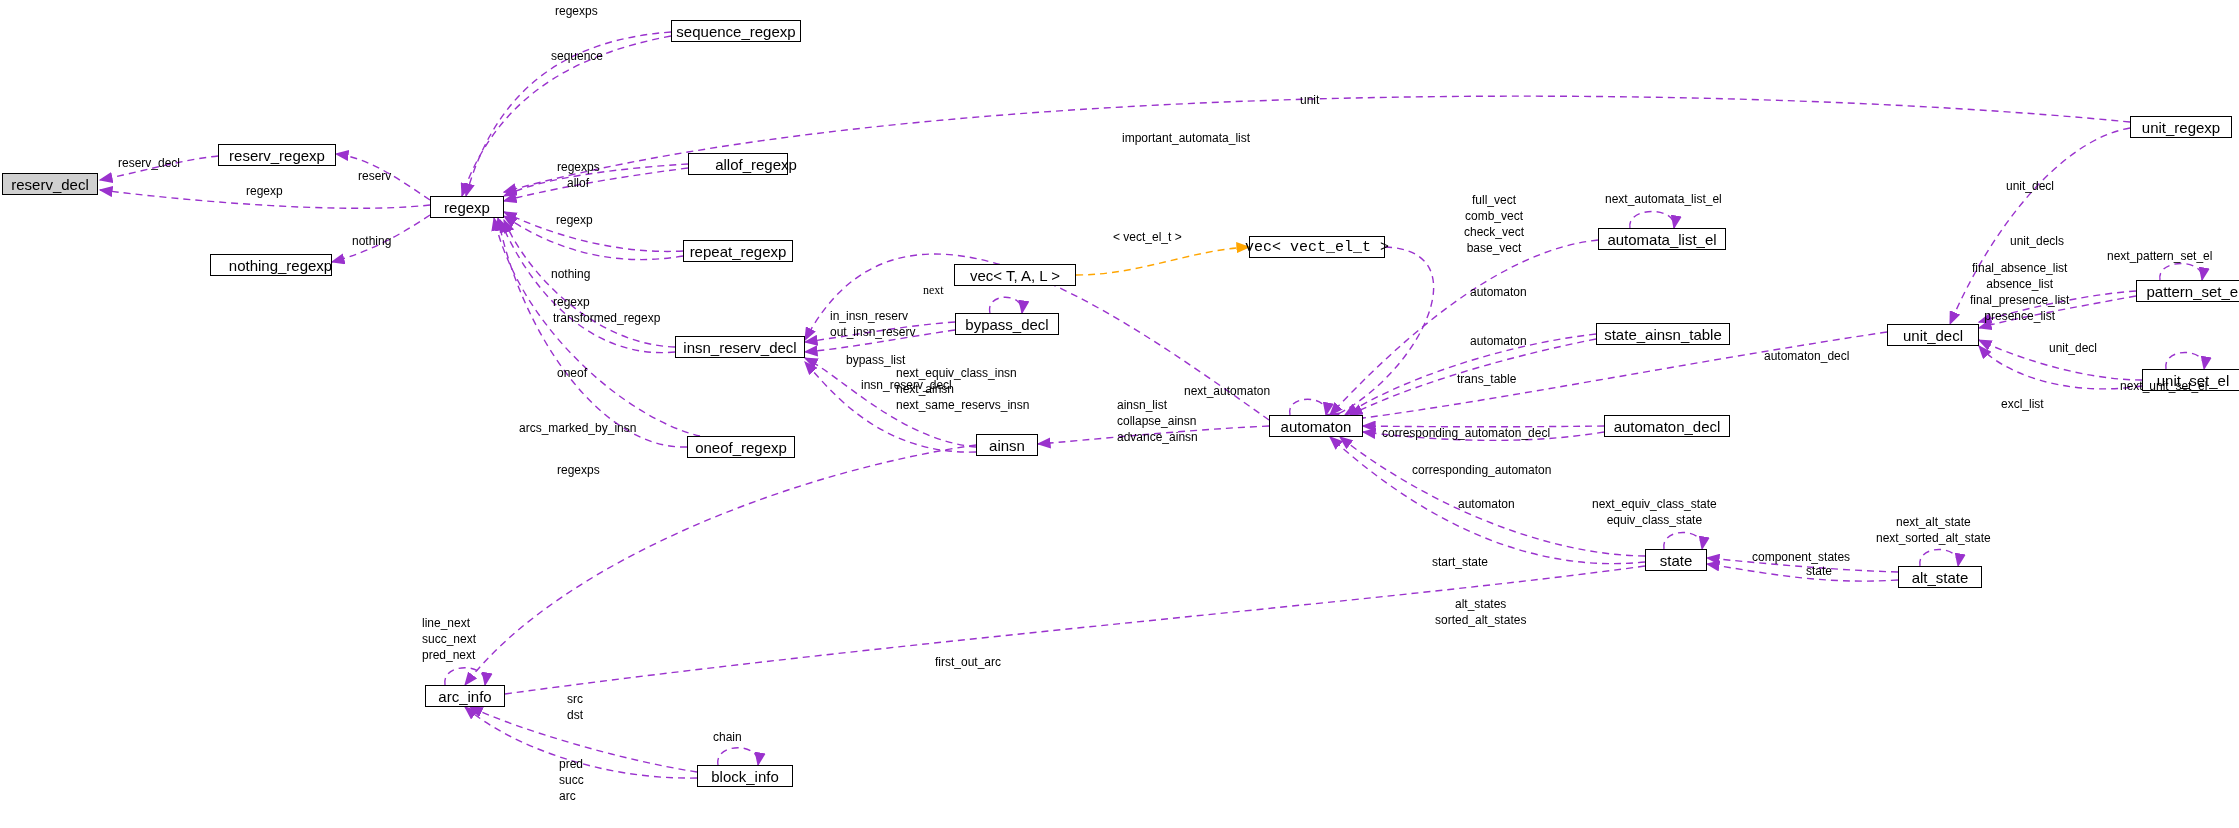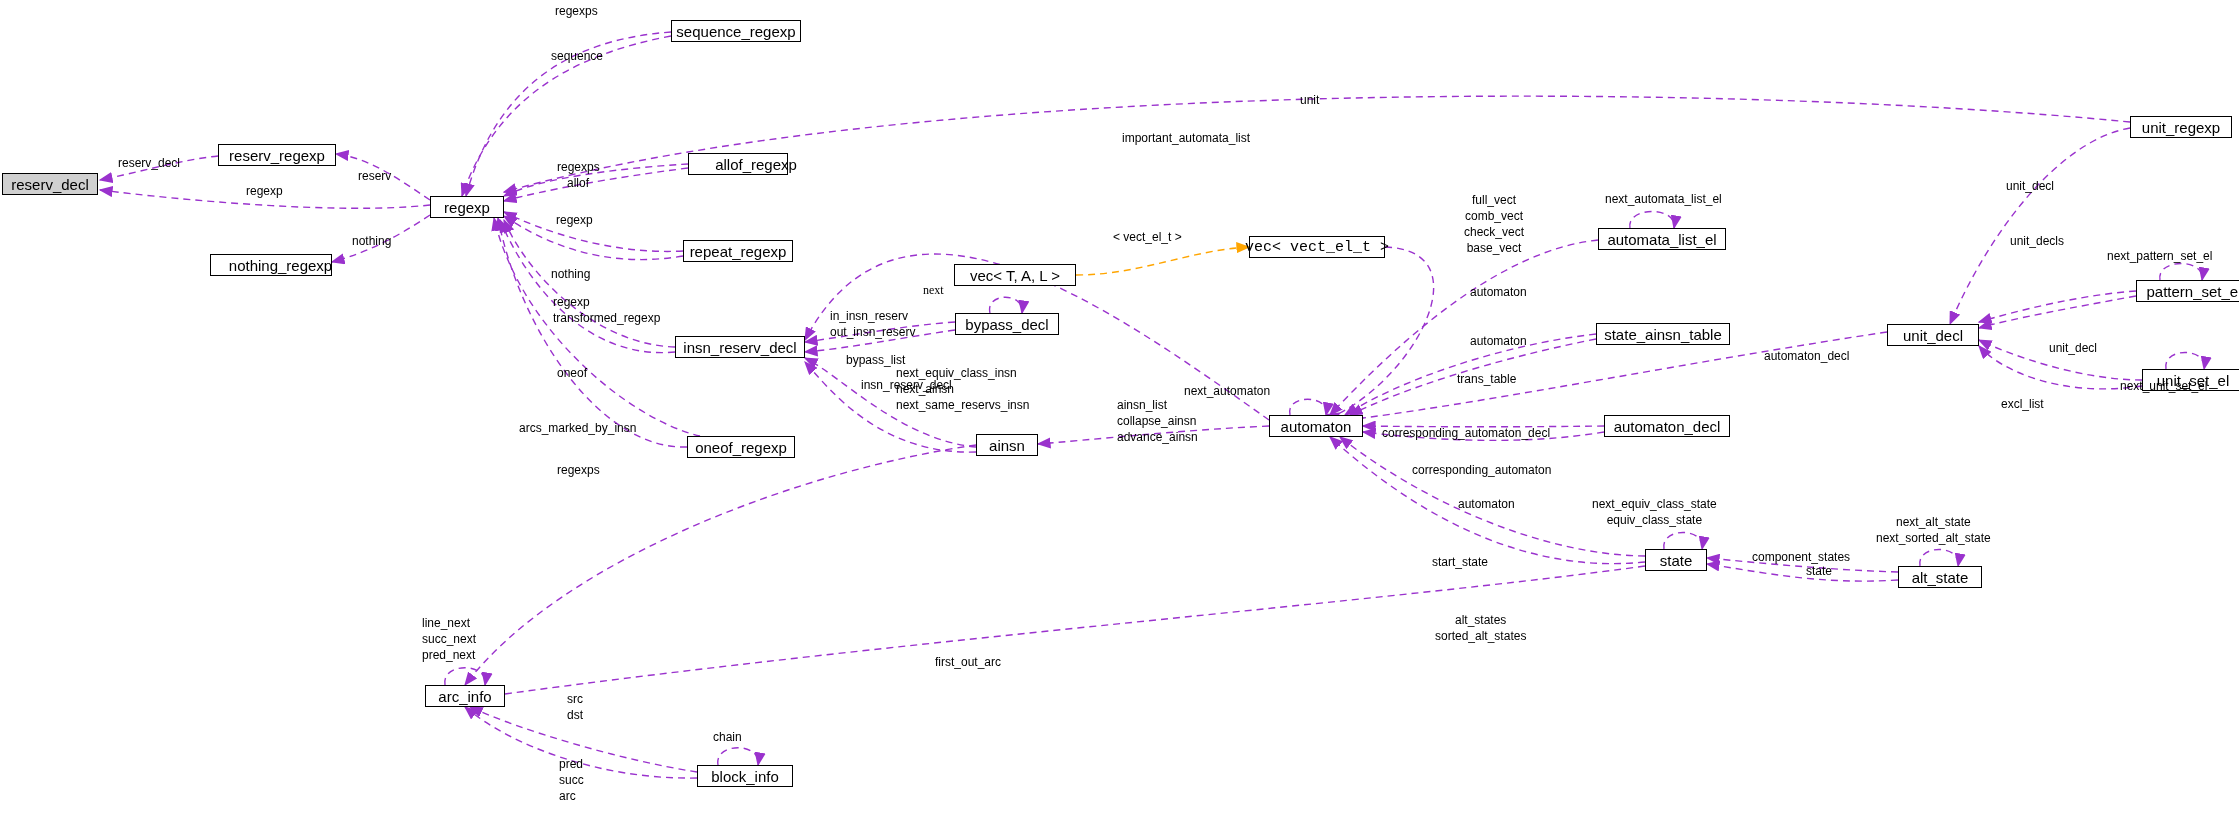--- a/index.html
+++ b/index.html
@@ -160,20 +160,24 @@
     <div class="label" style="left: 246px; top: 183px;">regexp</div>
     <div class="label" style="left: 352px; top: 233px;">nothing</div>
     <div class="label" style="left: 556px; top: 212px;">regexp</div>
     <div class="label" style="left: 1464px; top: 192px; text-align: center;">full_vect
 comb_vect
 check_vect
 base_vect</div>
     <div class="label" style="left: 1605px; top: 191px;">next_automata_list_el</div>
     <div class="label" style="left: 2010px; top: 233px;">unit_decls</div>
     <div class="label" style="left: 2107px; top: 248px;">next_pattern_set_el</div>
+    <div class="label" style="left: 1970px; top: 260px; text-align: center;">final_absence_list
+absence_list
+final_presence_list
+presence_list</div>
     <div class="label" style="left: 1113px; top: 229px;">&lt; vect_el_t &gt;</div>
     <div class="label" style="left: 551px; top: 266px;">nothing</div>
     <div class="label" style="left: 923px; top: 282px; font-family: Liberation Serif, serif;">next</div>
     <div class="label" style="left: 1470px; top: 284px;">automaton</div>
     <div class="label" style="left: 553px; top: 294px;">regexp
 transformed_regexp</div>
     <div class="label" style="left: 830px; top: 308px;">in_insn_reserv
 out_insn_reserv</div>
     <div class="label" style="left: 1470px; top: 333px;">automaton</div>
     <div class="label" style="left: 1764px; top: 348px;">automaton_decl</div>
@@ -196,21 +200,21 @@
     <div class="label" style="left: 1412px; top: 462px;">corresponding_automaton</div>
     <div class="label" style="left: 557px; top: 462px;">regexps</div>
     <div class="label" style="left: 1458px; top: 496px;">automaton</div>
     <div class="label" style="left: 1592px; top: 496px; text-align: center;">next_equiv_class_state
 equiv_class_state</div>
     <div class="label" style="left: 1876px; top: 514px; text-align: center;">next_alt_state
 next_sorted_alt_state</div>
     <div class="label" style="left: 1752px; top: 549px;">component_states</div>
     <div class="label" style="left: 1432px; top: 554px;">start_state</div>
     <div class="label" style="left: 1806px; top: 563px;">state</div>
-    <div class="label" style="left: 1435px; top: 612px; text-align: center;">alt_states
+    <div class="label" style="left: 1435px; top: 596px; text-align: center;">alt_states
 sorted_alt_states</div>
     <div class="label" style="left: 422px; top: 615px;">line_next
 succ_next
 pred_next</div>
     <div class="label" style="left: 935px; top: 654px;">first_out_arc</div>
     <div class="label" style="left: 567px; top: 691px;">src
 dst</div>
     <div class="label" style="left: 713px; top: 729px;">chain</div>
     <div class="label" style="left: 559px; top: 756px;">pred
 succ

